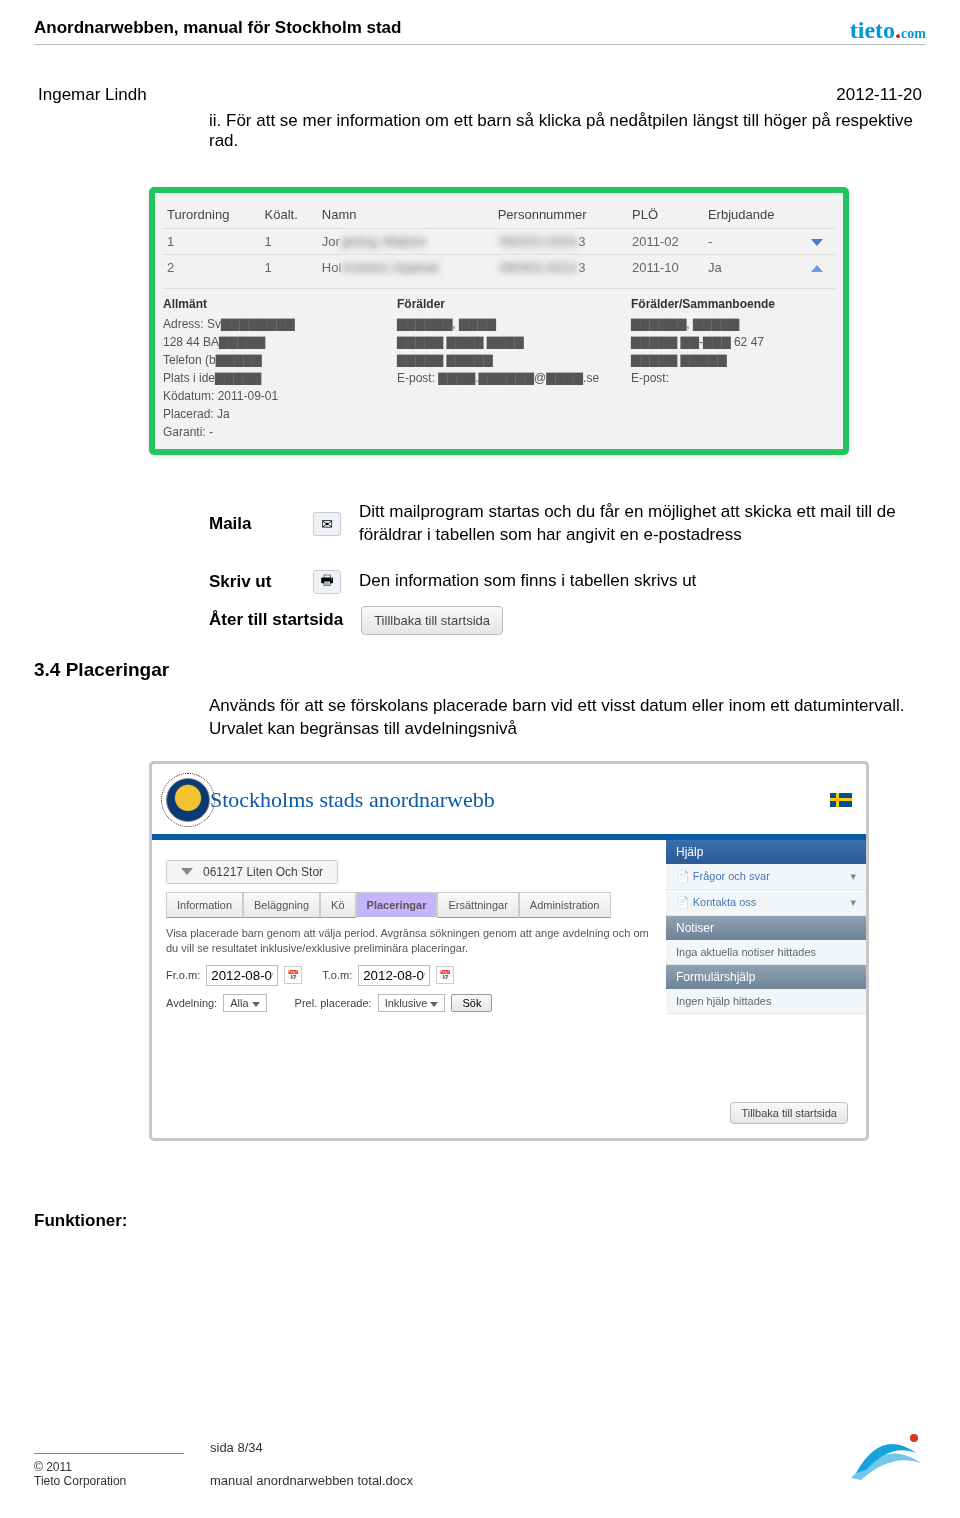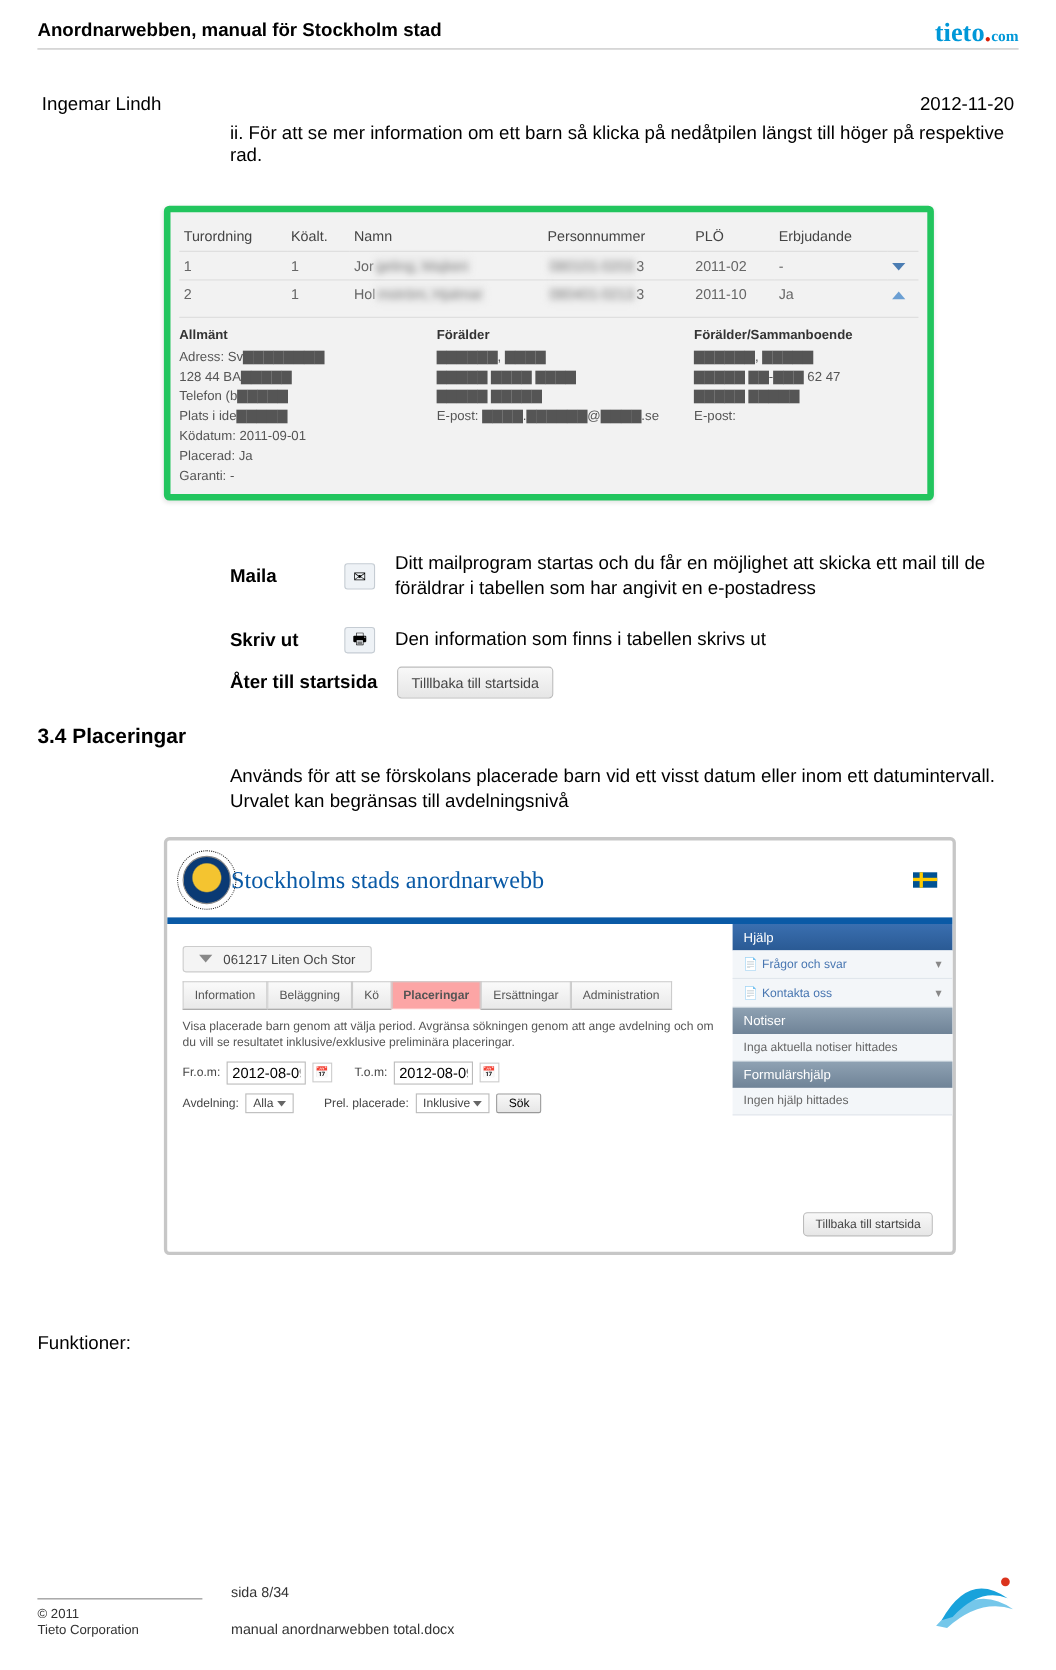--- a/index.html
+++ b/index.html
@@ -168,21 +168,21 @@
   .tabs {
     margin-top:8px;
     display:flex;gap:0;font-size:11px;
   }
   .tab {
     padding:6px 10px;border:1px solid #ccc;border-bottom:1px solid #999;
     background:linear-gradient(#fafafa,#e9e9e9);
     color:#555;cursor:pointer;
   }
   .tab.active{
-    background:#fca5a5;border-bottom-color:#fff;font-weight:bold;
+    background:#c4b5fd;border-bottom-color:#fff;font-weight:bold;
   }
   .helptxt{font-size:11px;color:#555;margin-top:8px;line-height:1.4;}
   .ctrls{margin-top:8px;display:flex;align-items:center;gap:6px;font-size:11px;}
   .ctrls input[type="text"]{width:72px;padding:2px 4px;border:1px solid #bbb;}
   .cal-ic{width:18px;height:18px;background:#fff;border:1px solid #ccc;display:inline-flex;align-items:center;justify-content:center;font-size:10px;color:#c33;}
   .sel{border:1px solid #bbb;background:#fff;padding:2px 6px;font-size:11px;}
   .sok{border:1px solid #999;background:linear-gradient(#f8f8f8,#e6e6e6);padding:2px 10px;border-radius:2px;font-size:11px;}
   .rpanel-header{
     background:linear-gradient(#3a6fb0,#2a5a94);
     color:#fff;padding:5px 10px;font-size:12px;
@@ -191,21 +191,21 @@
     background:#f3f6f9;border-bottom:1px solid #e0e6ec;
     padding:6px 10px;font-size:11px;color:#4876b1;
     display:flex;justify-content:space-between;align-items:center;
   }
   .rpanel-header.grey{background:linear-gradient(#8fa2b3,#6f8397);}
   .s2-bottom{
     display:flex;justify-content:flex-end;
     padding:70px 18px 14px 0;
   }
   .funk {
-    font-weight:normal;font-size:17px;margin-top:70px;
+    font-weight:bold;font-size:17px;margin-top:70px;
   }
   .footer {
     position:absolute; left:34px; right:34px; bottom:30px;
     display:flex; align-items:flex-end; justify-content:space-between;
     font-size:13px; color:#333;
   }
   .footer-left { font-size:12px; }
   .footer-mid { font-size:13px; position:absolute; left:176px; bottom:0;}
   .footer .hr2{border-top:1px solid #888;width:150px;margin-bottom:6px;}
   .tieto-mark {

